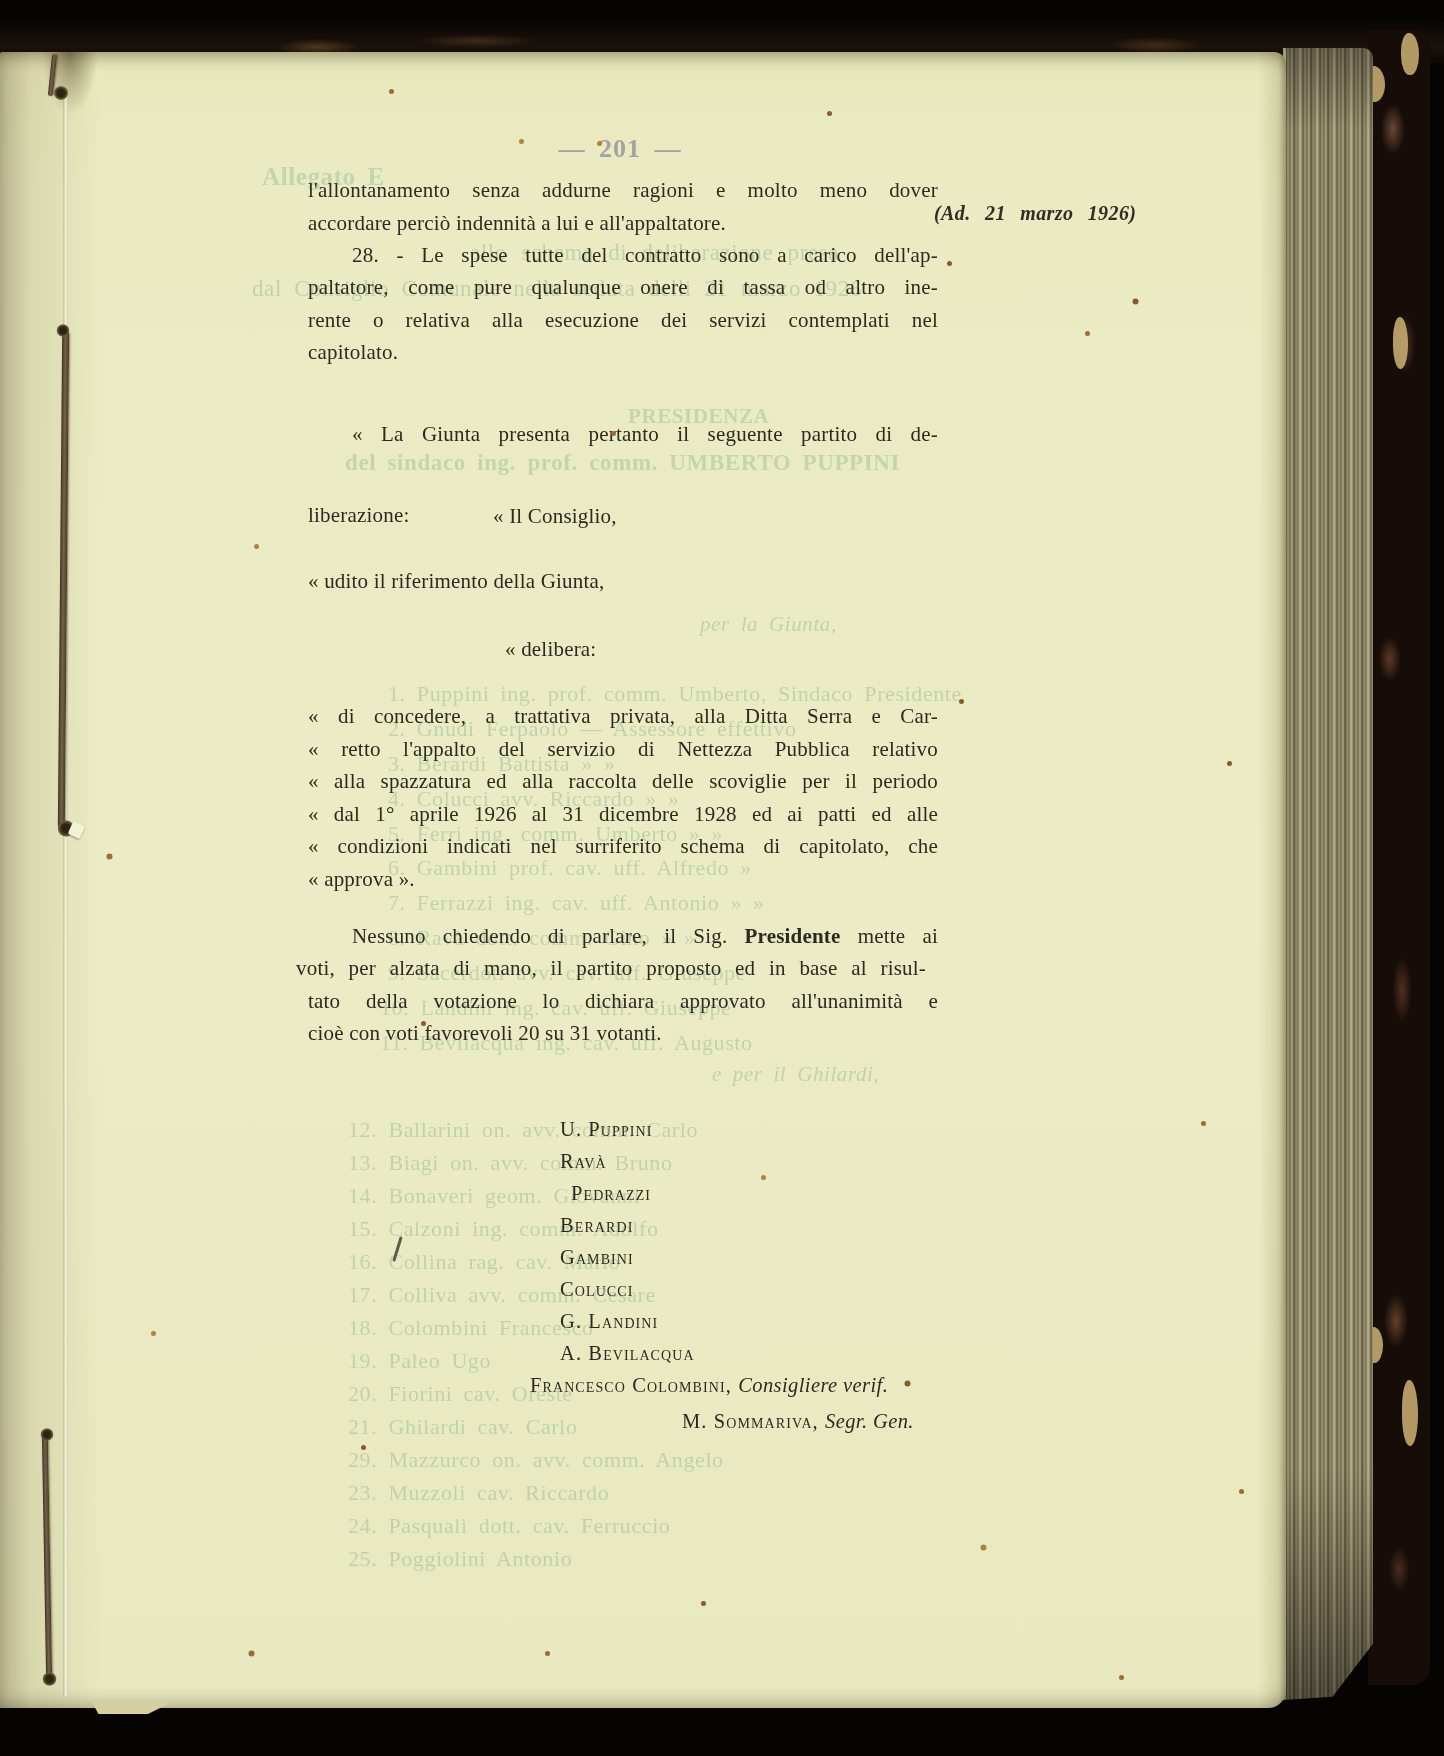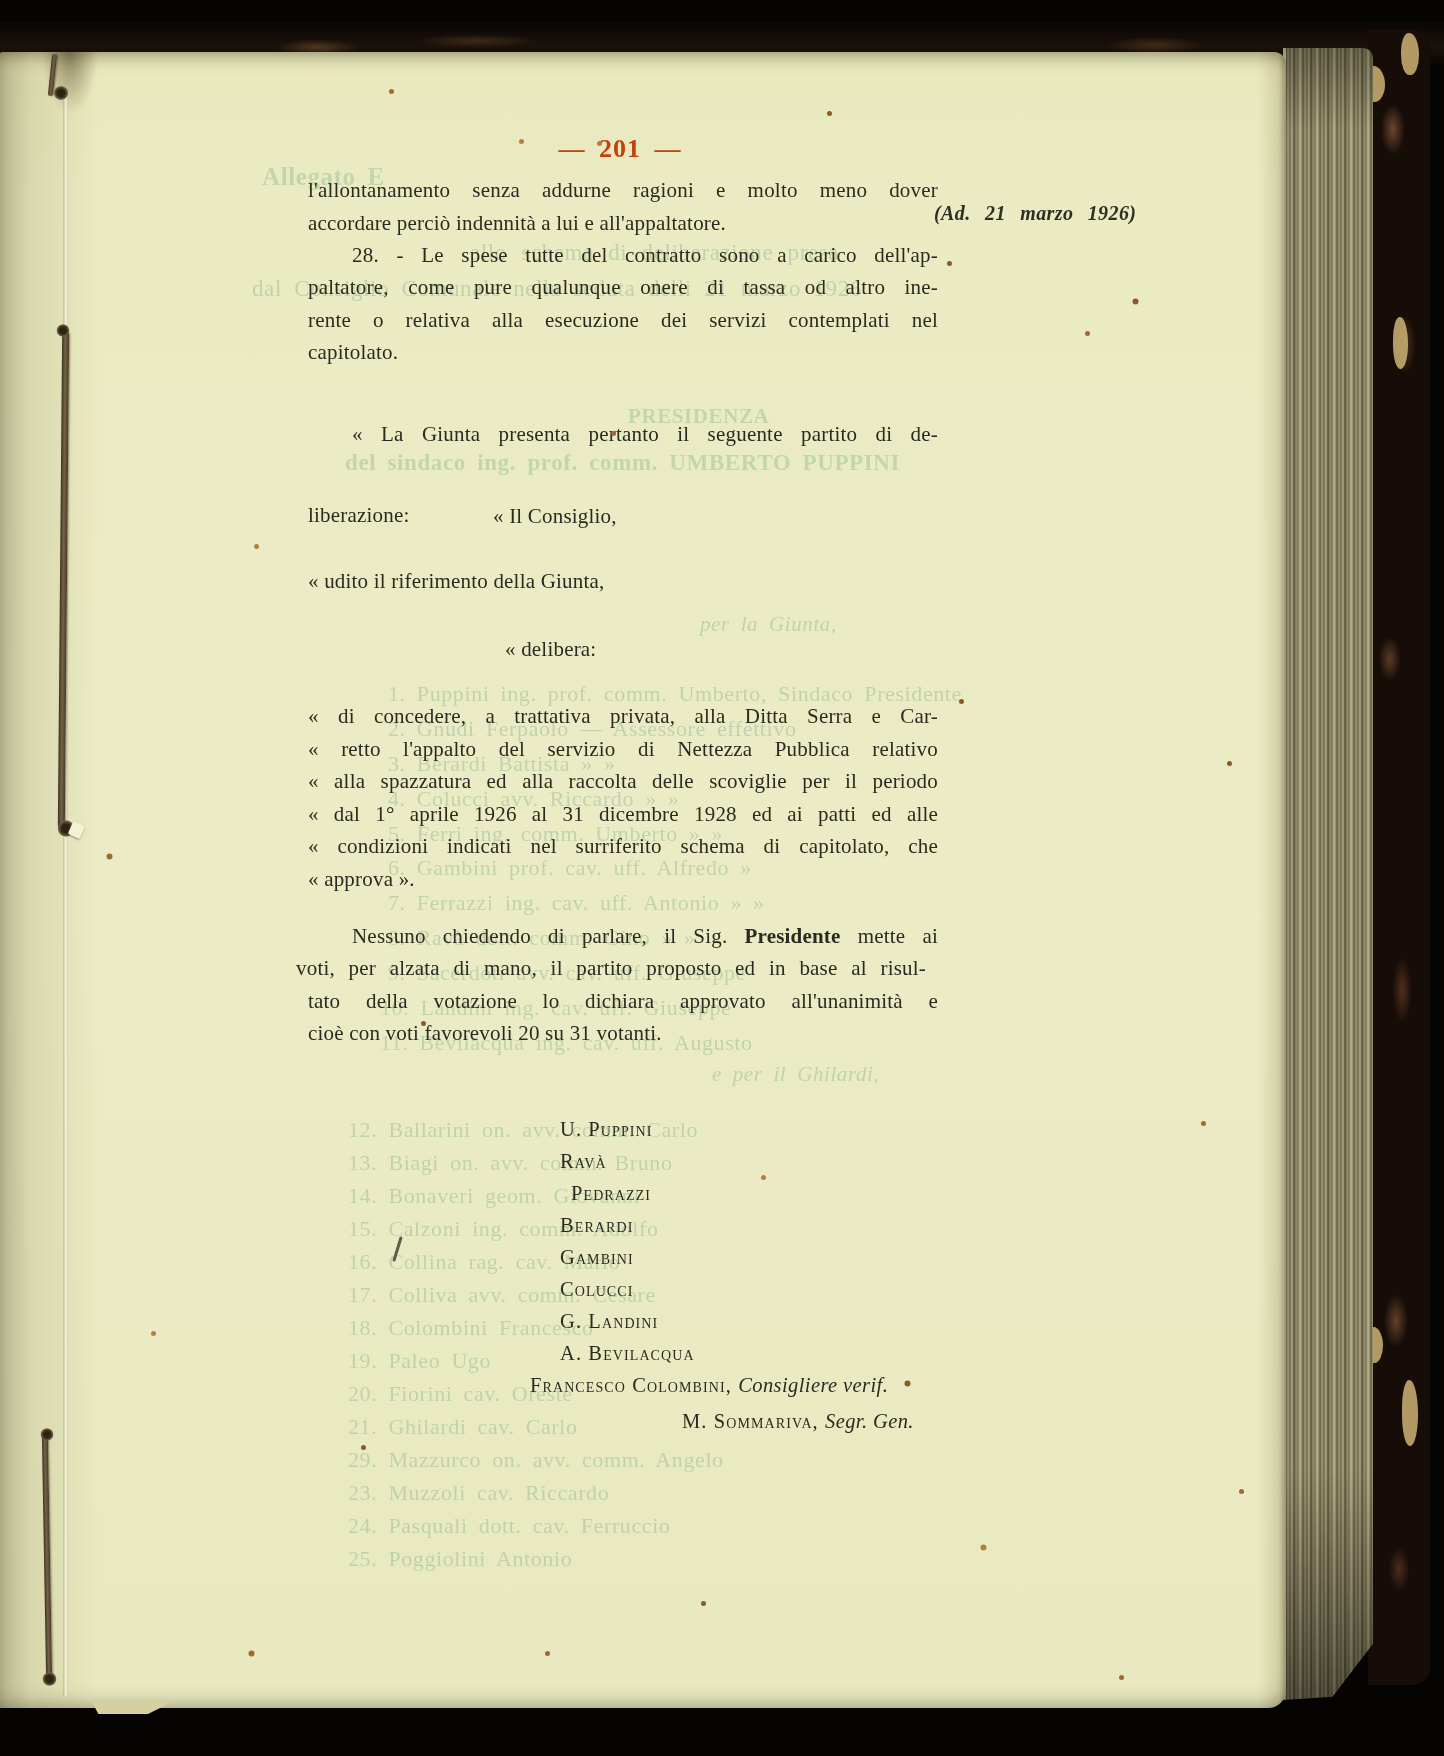--- a/index.html
+++ b/index.html
@@ -57,21 +57,21 @@
   #page-curl{position:absolute;left:92px;top:1702px;width:80px;height:12px;background:#d8cfa0;
     clip-path:polygon(0 0,100% 0,70% 100%,8% 100%);}
 
   
   .line{position:absolute;font-size:21px;line-height:27px;color:#2c2a20;letter-spacing:.2px;}
   .line.j{text-align:justify;text-align-last:justify;}
   .line.l{text-align:left;white-space:nowrap;}
   .line.n{white-space:nowrap;}
   .line b{font-weight:700;}
   #page-number{position:absolute;left:500px;top:134px;width:240px;text-align:center;
-    font-size:26px;font-weight:700;letter-spacing:1px;word-spacing:6px;color:#c2410c;}
+    font-size:26px;font-weight:700;letter-spacing:1px;word-spacing:6px;color:#a3a3a3;}
   #margin-note{position:absolute;left:934px;top:202px;font-size:20px;font-style:italic;font-weight:700;
     letter-spacing:.4px;word-spacing:9px;color:#302e24;white-space:nowrap;}
   .sig{position:absolute;font-size:20.5px;color:#2c2a20;white-space:nowrap;
     font-variant-caps:small-caps;letter-spacing:1.1px;}
   .sig .i{font-variant-caps:normal;font-style:italic;letter-spacing:.4px;}
   .ghost{position:absolute;color:#9fbf97;opacity:.55;filter:blur(.6px);white-space:nowrap;
     font-size:22px;word-spacing:5px;letter-spacing:.6px;}
   .ghost.gb{font-weight:700;color:#a4c49c;}
   .ghost.it{font-style:italic;}
 

